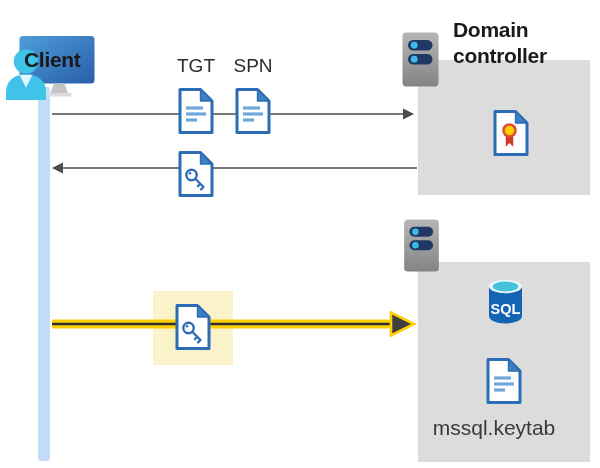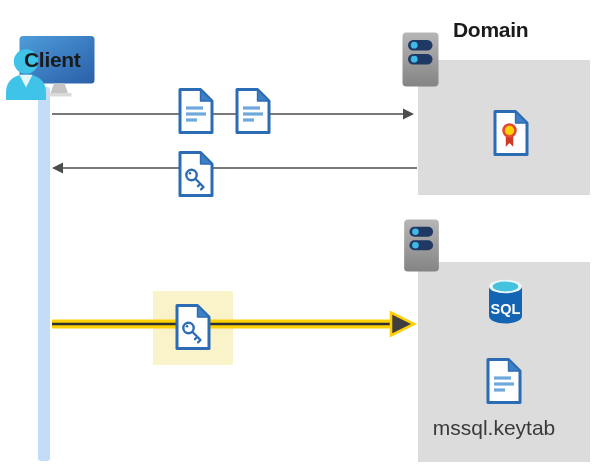--- a/index.html
+++ b/index.html
@@ -131,19 +131,22 @@
   </svg>
 
   <svg class="icon" style="left:485px; top:357px;" width="38" height="48">
       <use href="#doc-text"></use>
     </svg>
 
   <div class="label label-bold" style="left:24px; top:3px;margin-top:44px;">Client</div>
 
   <div class="label label-bold" style="left:453px; top:5px;margin-top:12px;">
     <span style="display:block;">Domain</span>
+    <span style="display:block;">controller</span>
   </div>
 
 
+  <div class="label label-ticket" style="left:168px; top:55px; width:56px;">TGT</div>
+  <div class="label label-ticket" style="left:225px; top:55px; width:56px;">SPN</div>
 
   <div class="label label-file" style="left:418px; top:416px; width:152px;">mssql.keytab</div>
 
 </div>
 
 </body></html>

